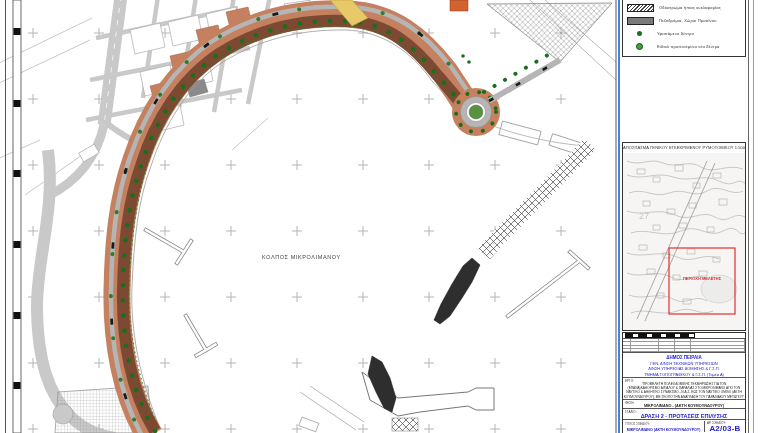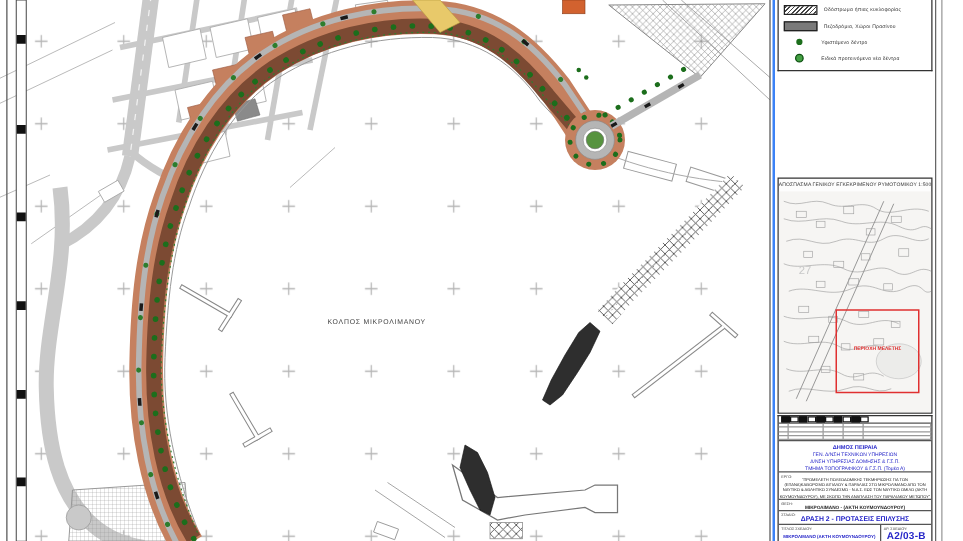--- a/index.html
+++ b/index.html
@@ -33,21 +33,21 @@
   #tb-rev div{border-right:0.5px solid #999;border-bottom:0.5px solid #999;}
   #tb-dept{height:25px;text-align:center;color:#2525c8;padding-top:1.5px;}
   #tb-dept .l1{font-size:4.5px;font-weight:bold;line-height:6px;}
   #tb-dept .l2{font-size:4px;line-height:5.6px;}
   #tb-proj{height:22px;text-align:center;color:#222;padding-top:3.5px;}
   #tb-proj div{font-size:3.2px;line-height:4.4px;white-space:nowrap;}
   #tb-loc{height:9px;text-align:center;}
   #tb-loc .val{font-size:3.8px;font-weight:bold;color:#222;padding-top:3.5px;}
   #tb-act{height:11px;text-align:center;}
   #tb-act .val{font-size:5.5px;font-weight:bold;color:#2525c8;padding-top:4px;}
-  #tb-bot{flex:1;display:flex;border-bottom:none;}
+  #tb-bot{flex:1;display:flex;border-bottom:none;align-items:center;}
   #tb-bot .cellL{flex:1;position:relative;border-right:1px solid #555;text-align:center;}
   #tb-bot .cellL .val{font-size:3.6px;font-weight:bold;color:#2525c8;padding-top:7px;}
   #tb-bot .cellR{width:40px;position:relative;text-align:center;}
   #tb-bot .cellR .val{font-size:8px;font-weight:bold;color:#2525c8;padding-top:4px;letter-spacing:.2px;}
 </style>
 </head>
 <body>
 
 <svg class="abs" style="left:0;top:0" width="618" height="433" viewBox="0 0 618 433">
   <defs>

